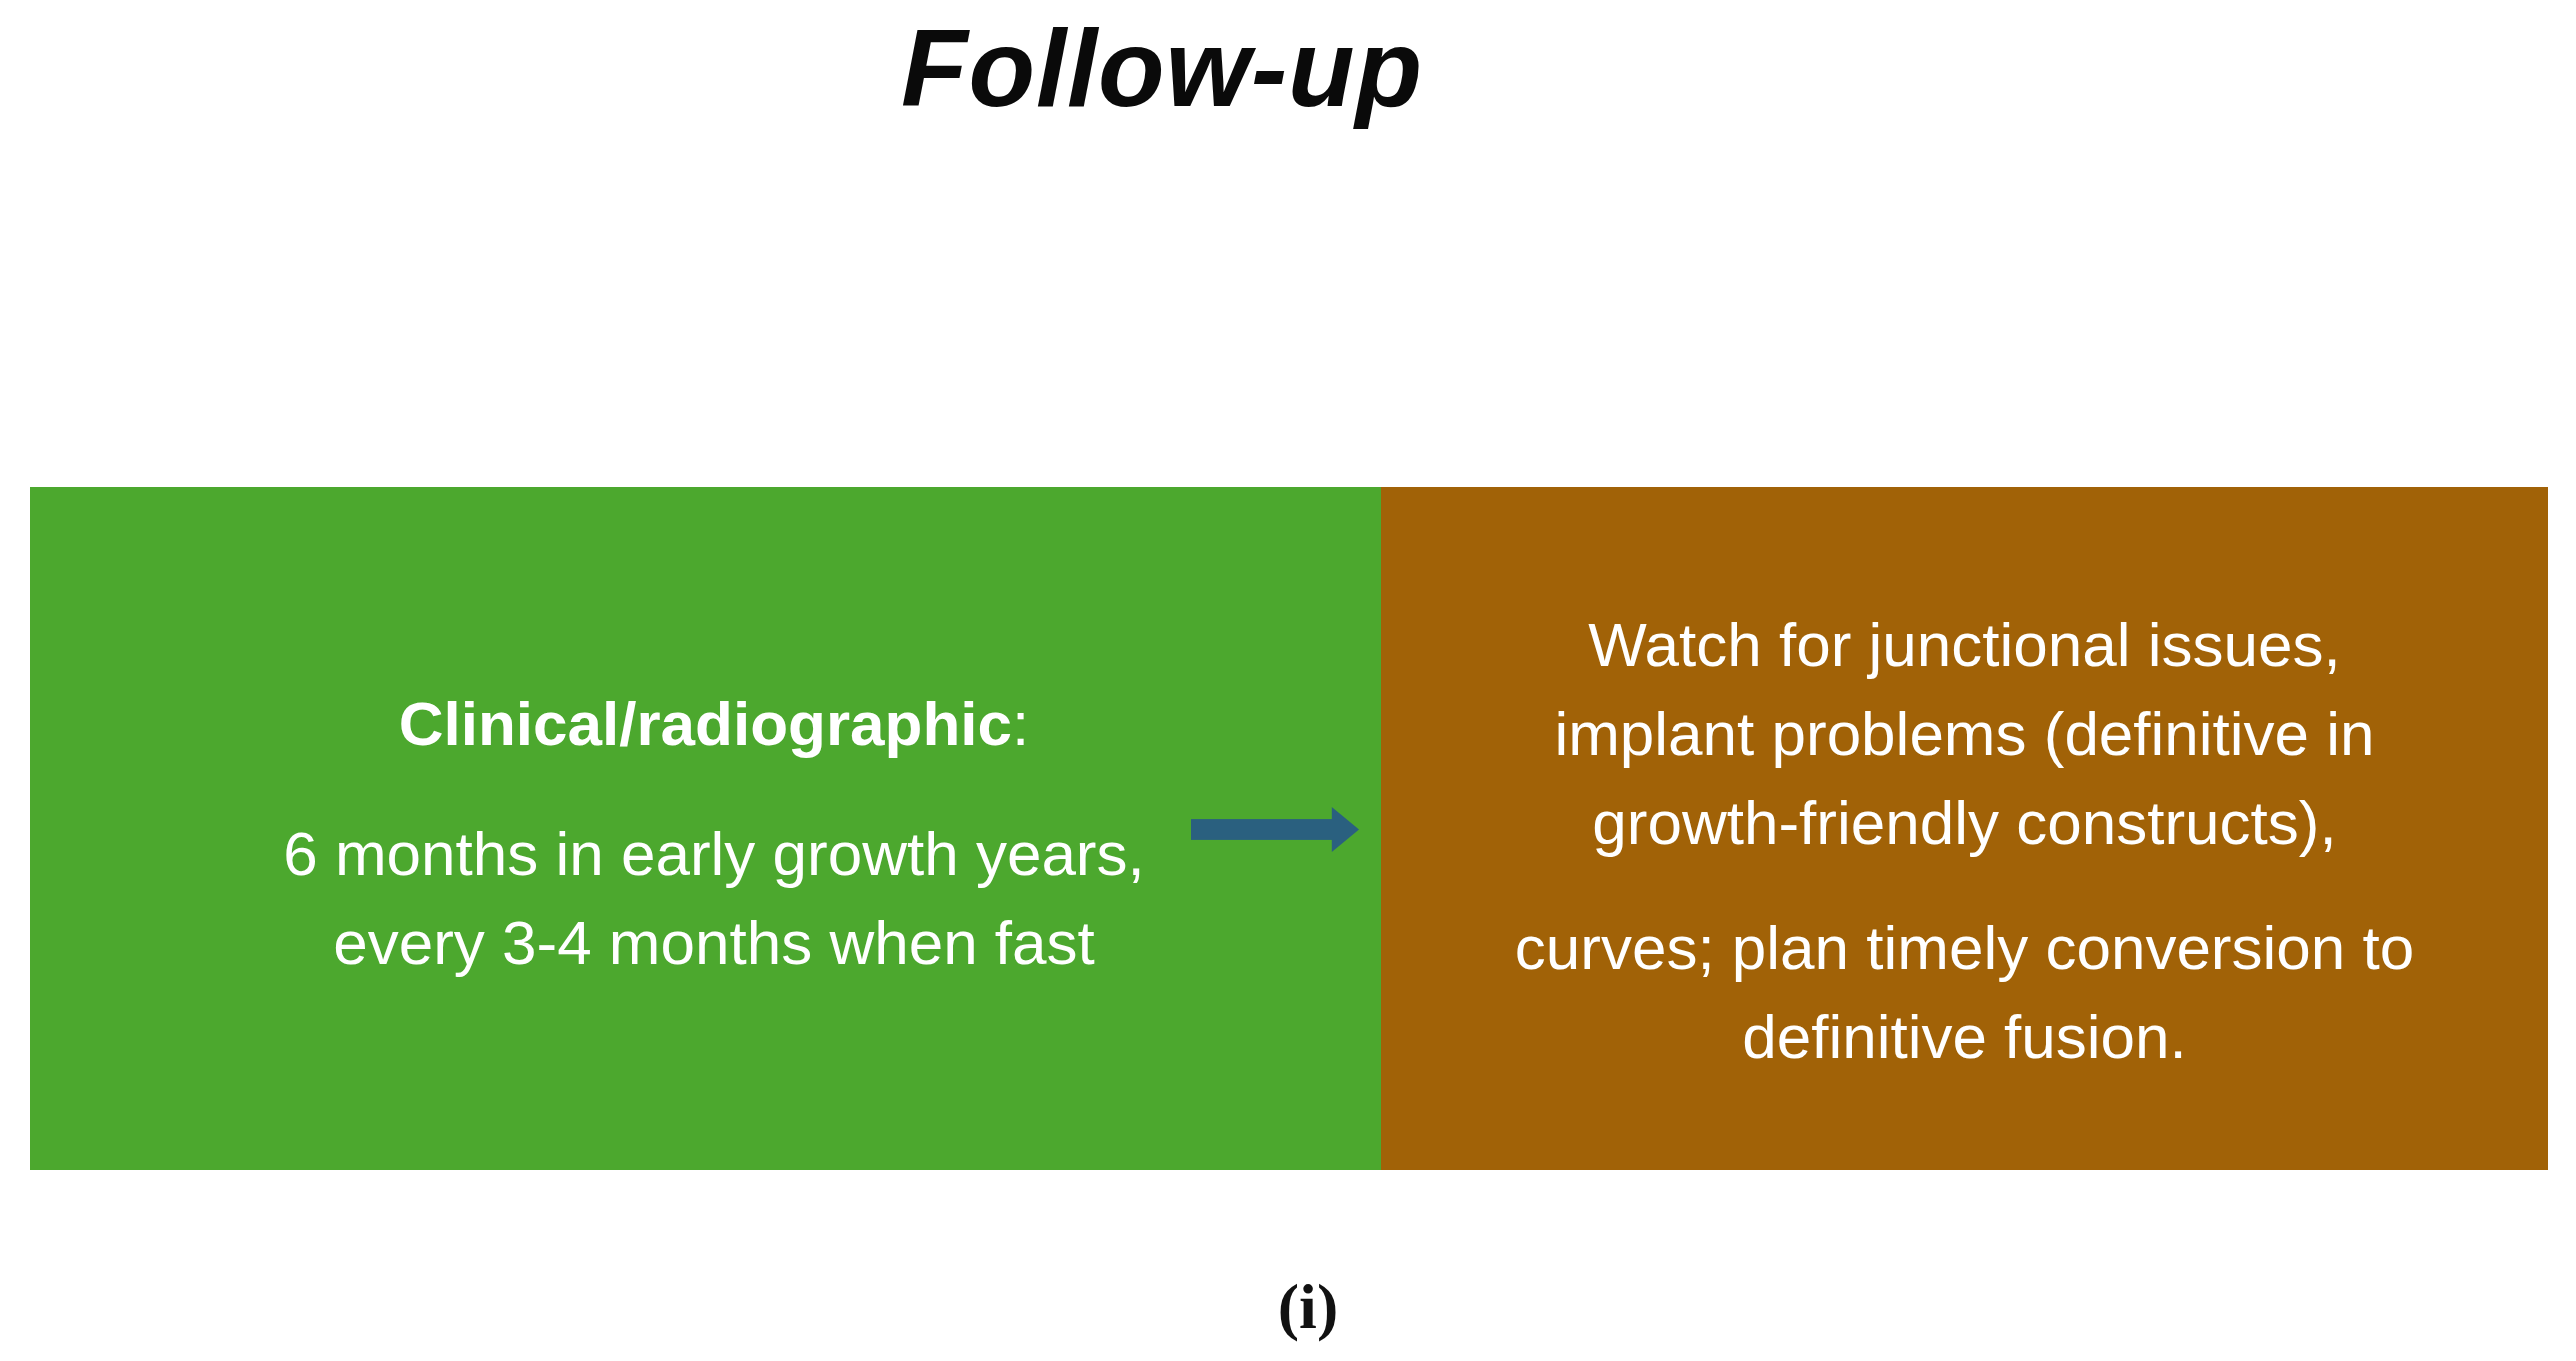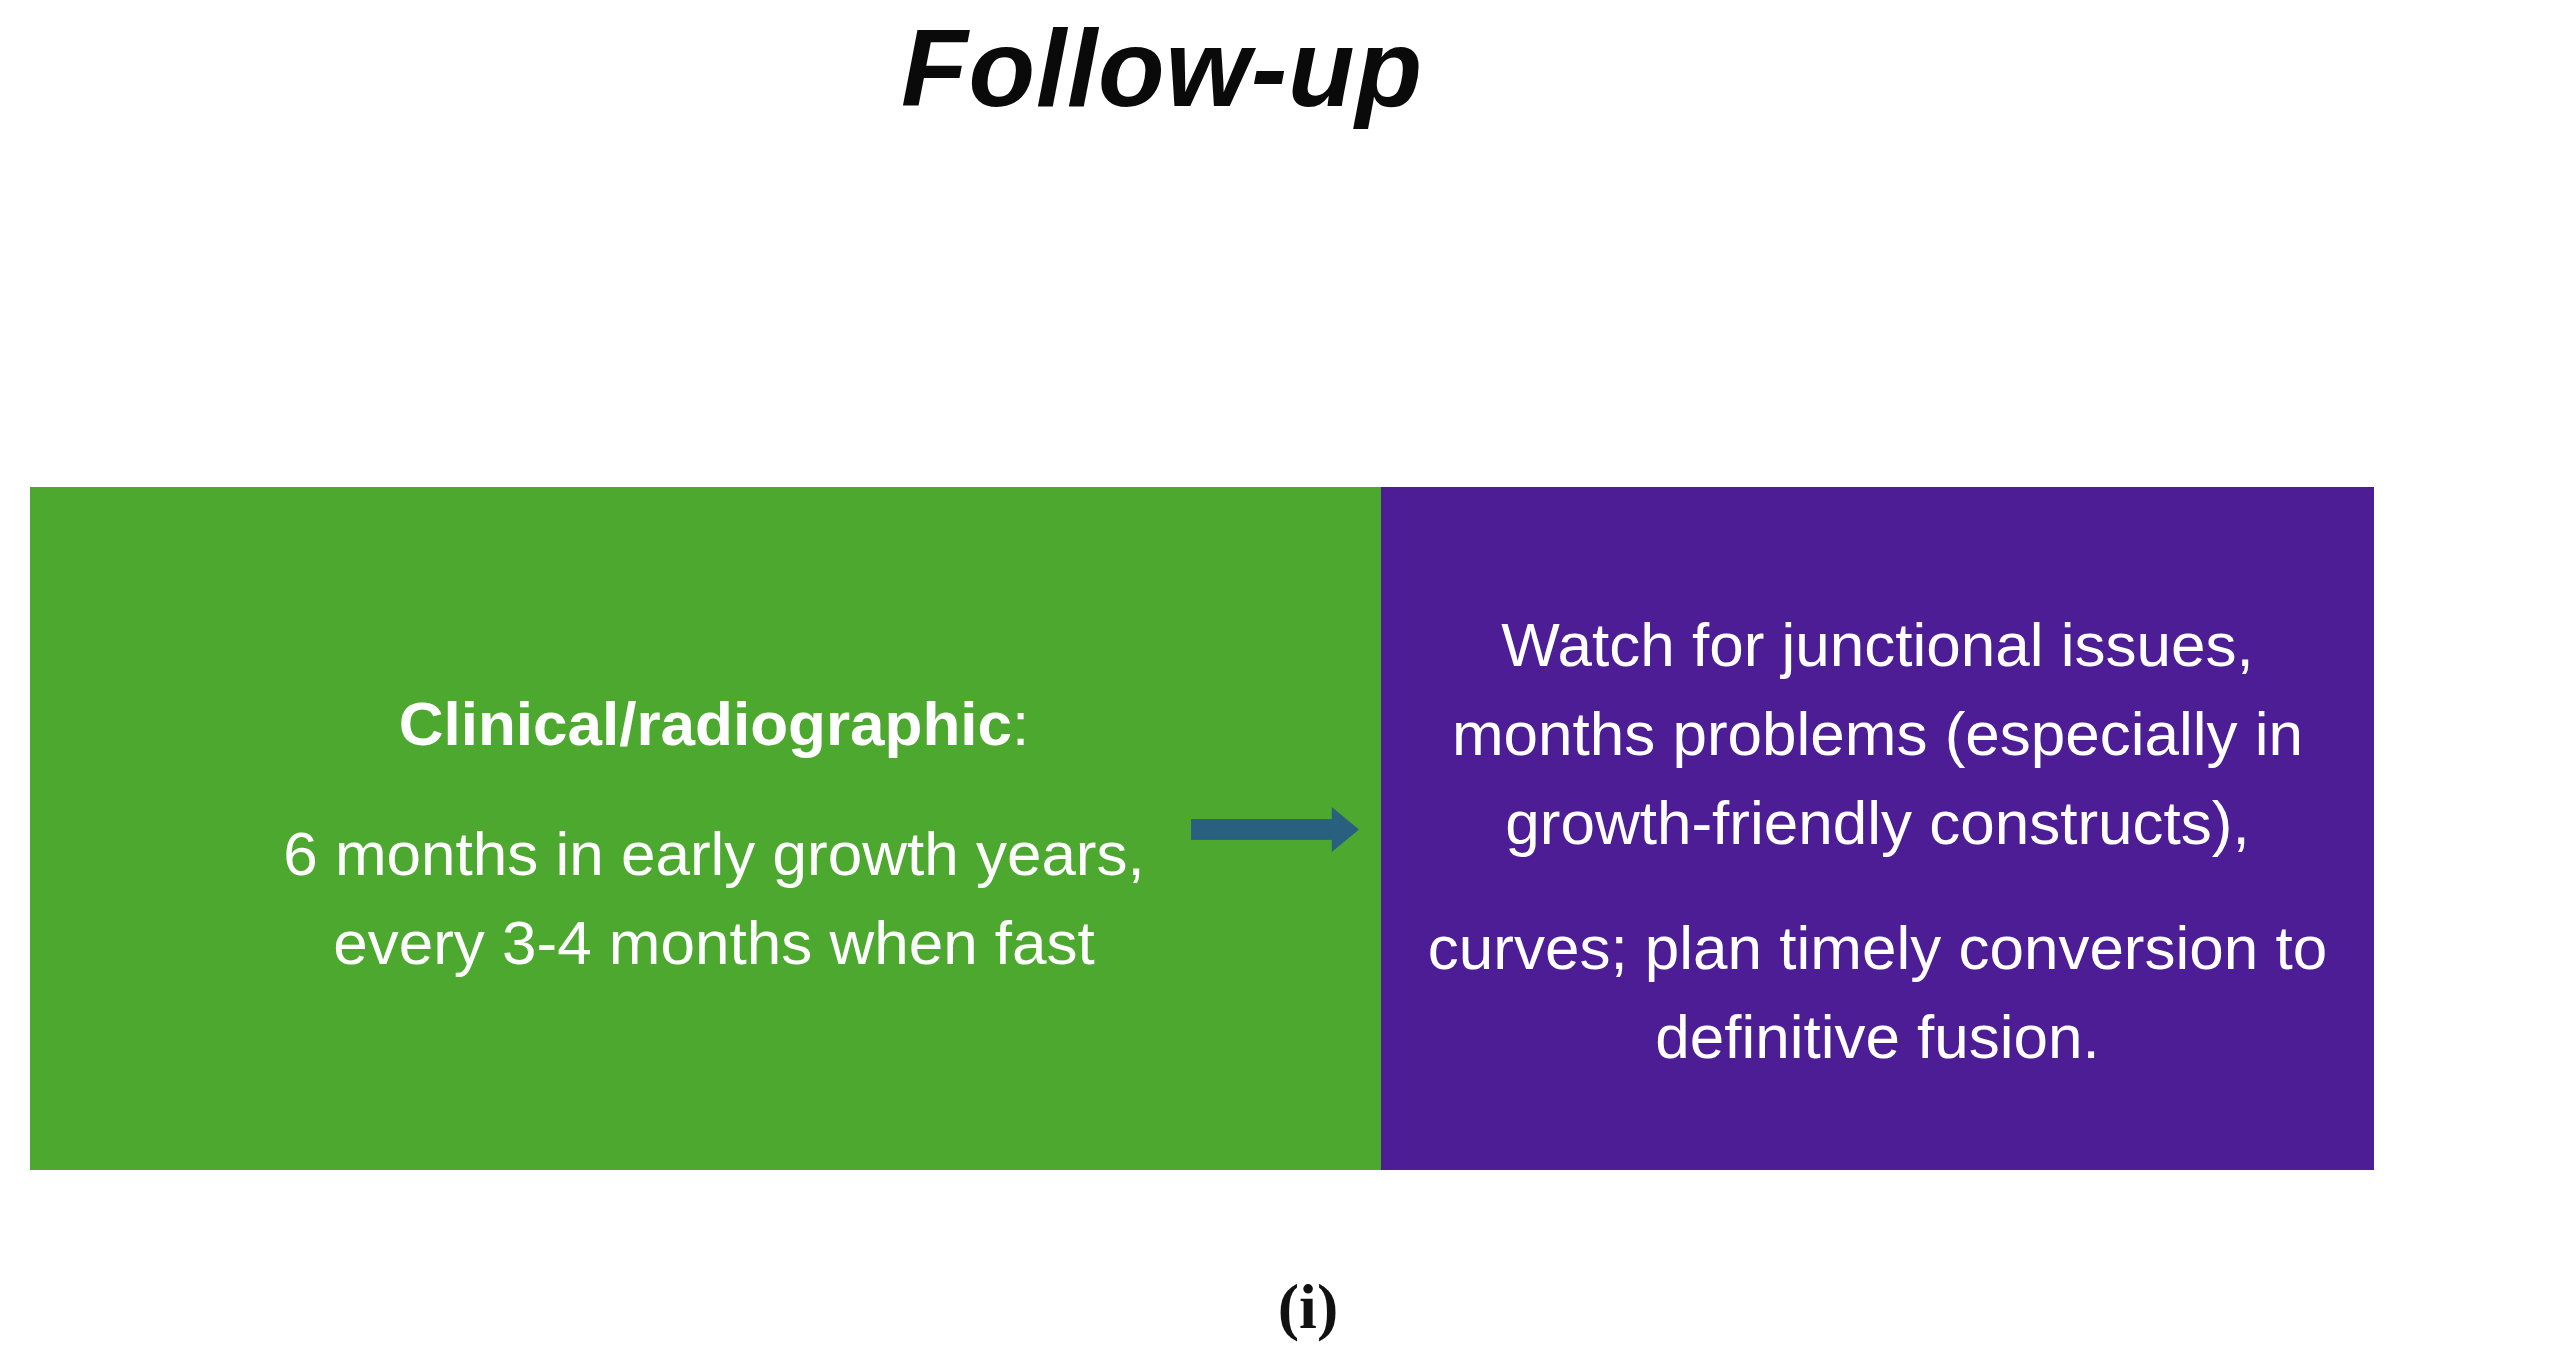--- a/index.html
+++ b/index.html
@@ -35,22 +35,22 @@
     box-sizing:border-box;
   }
   .box-green{
     left:30px;
     width:1368px;height:683px;
     background:#4CA82E;
     padding-top:9.6px;
   }
   .box-blue{
     left:1381px;
-    width:993px;height:683px;
-    background:#4c1d95;
+    width:1167px;height:683px;
+    background:#a16207;
     padding-top:24px;
   }
   .heading{
     font-size:62px;
     line-height:90px;
     font-weight:700;
     white-space:nowrap;
     margin-bottom:40px;
   }
   .heading .colon{font-weight:400;}
@@ -97,21 +97,21 @@
   <div class="arrow-wrap">
     <svg width="168" height="45" viewBox="0 0 210 56" xmlns="http://www.w3.org/2000/svg">
       <rect x="0" y="15" width="178" height="26" fill="#2A607F"></rect>
       <polygon points="176,0 210,28 176,56" fill="#2A607F"></polygon>
     </svg>
   </div>
 
   <div class="box box-blue">
     <div>
       <div class="line">Watch for junctional issues,</div>
-      <div class="line">months problems (especially in</div>
+      <div class="line">implant problems (definitive in</div>
       <div class="line">growth-friendly constructs),</div>
     </div>
     <div class="para-gap">
       <div class="line">curves; plan timely conversion to</div>
       <div class="line">definitive fusion.</div>
     </div>
   </div>
 
   <div class="fig-label">(i)</div>
 

